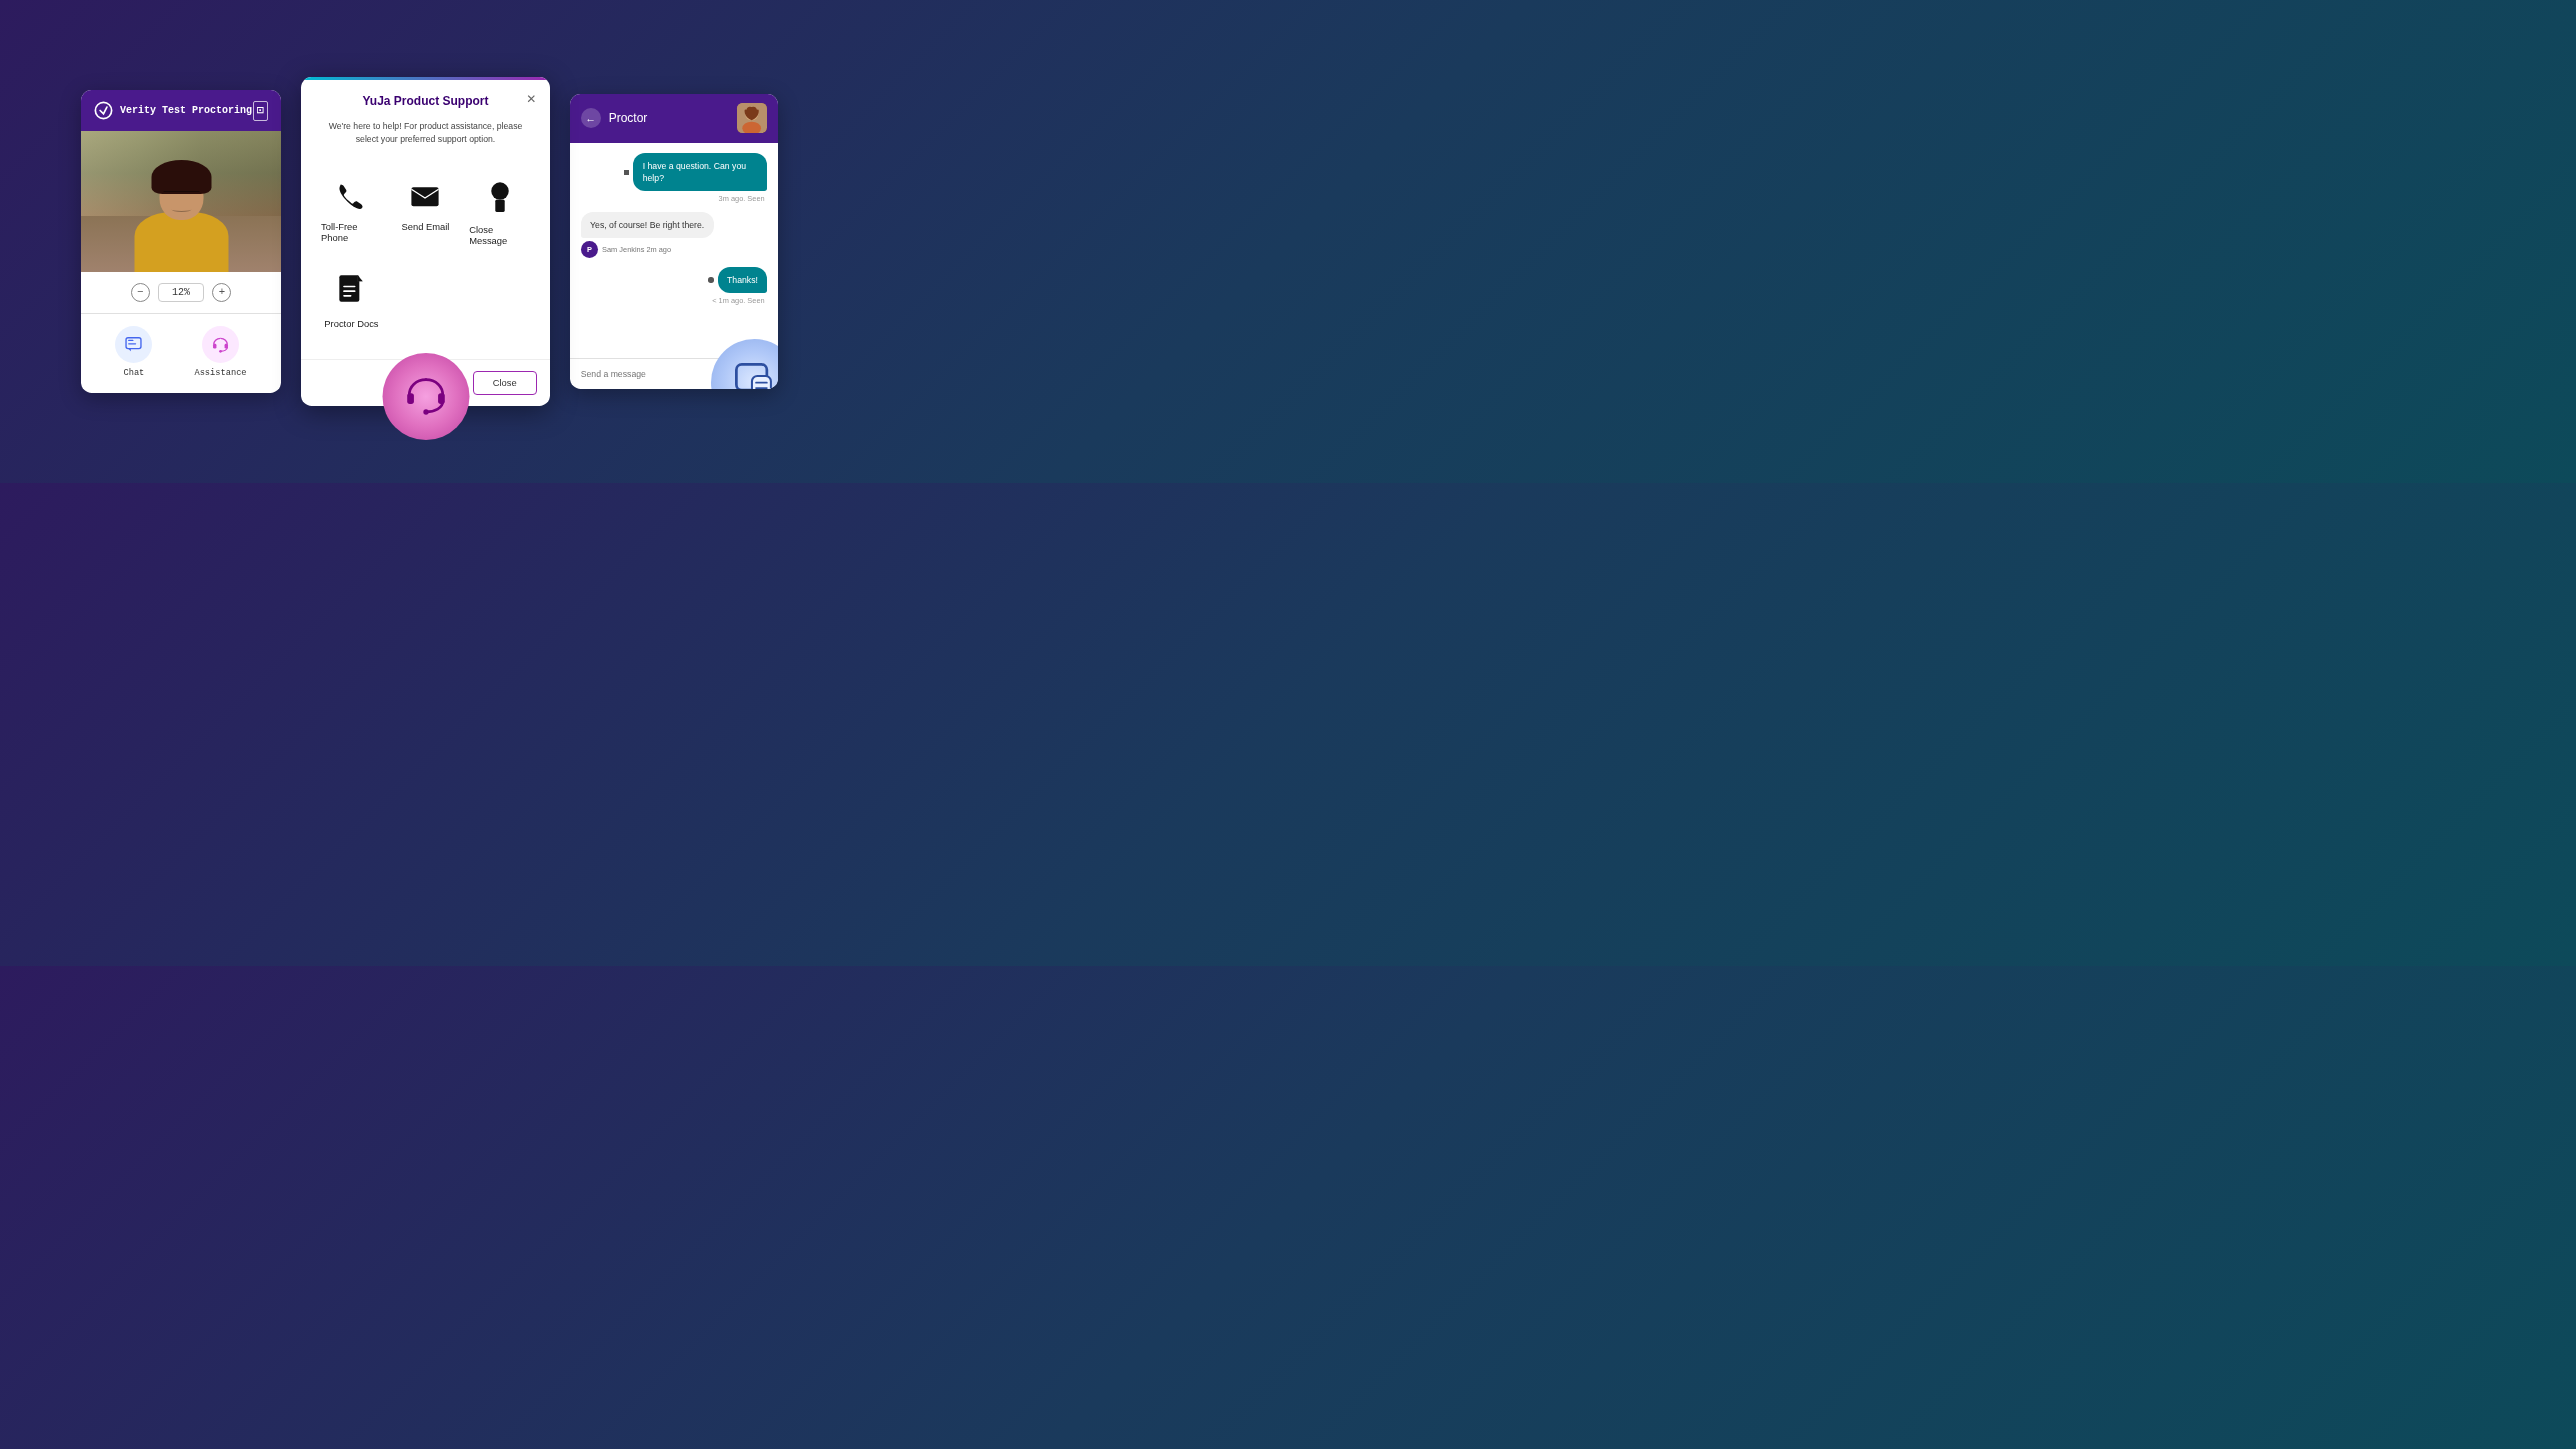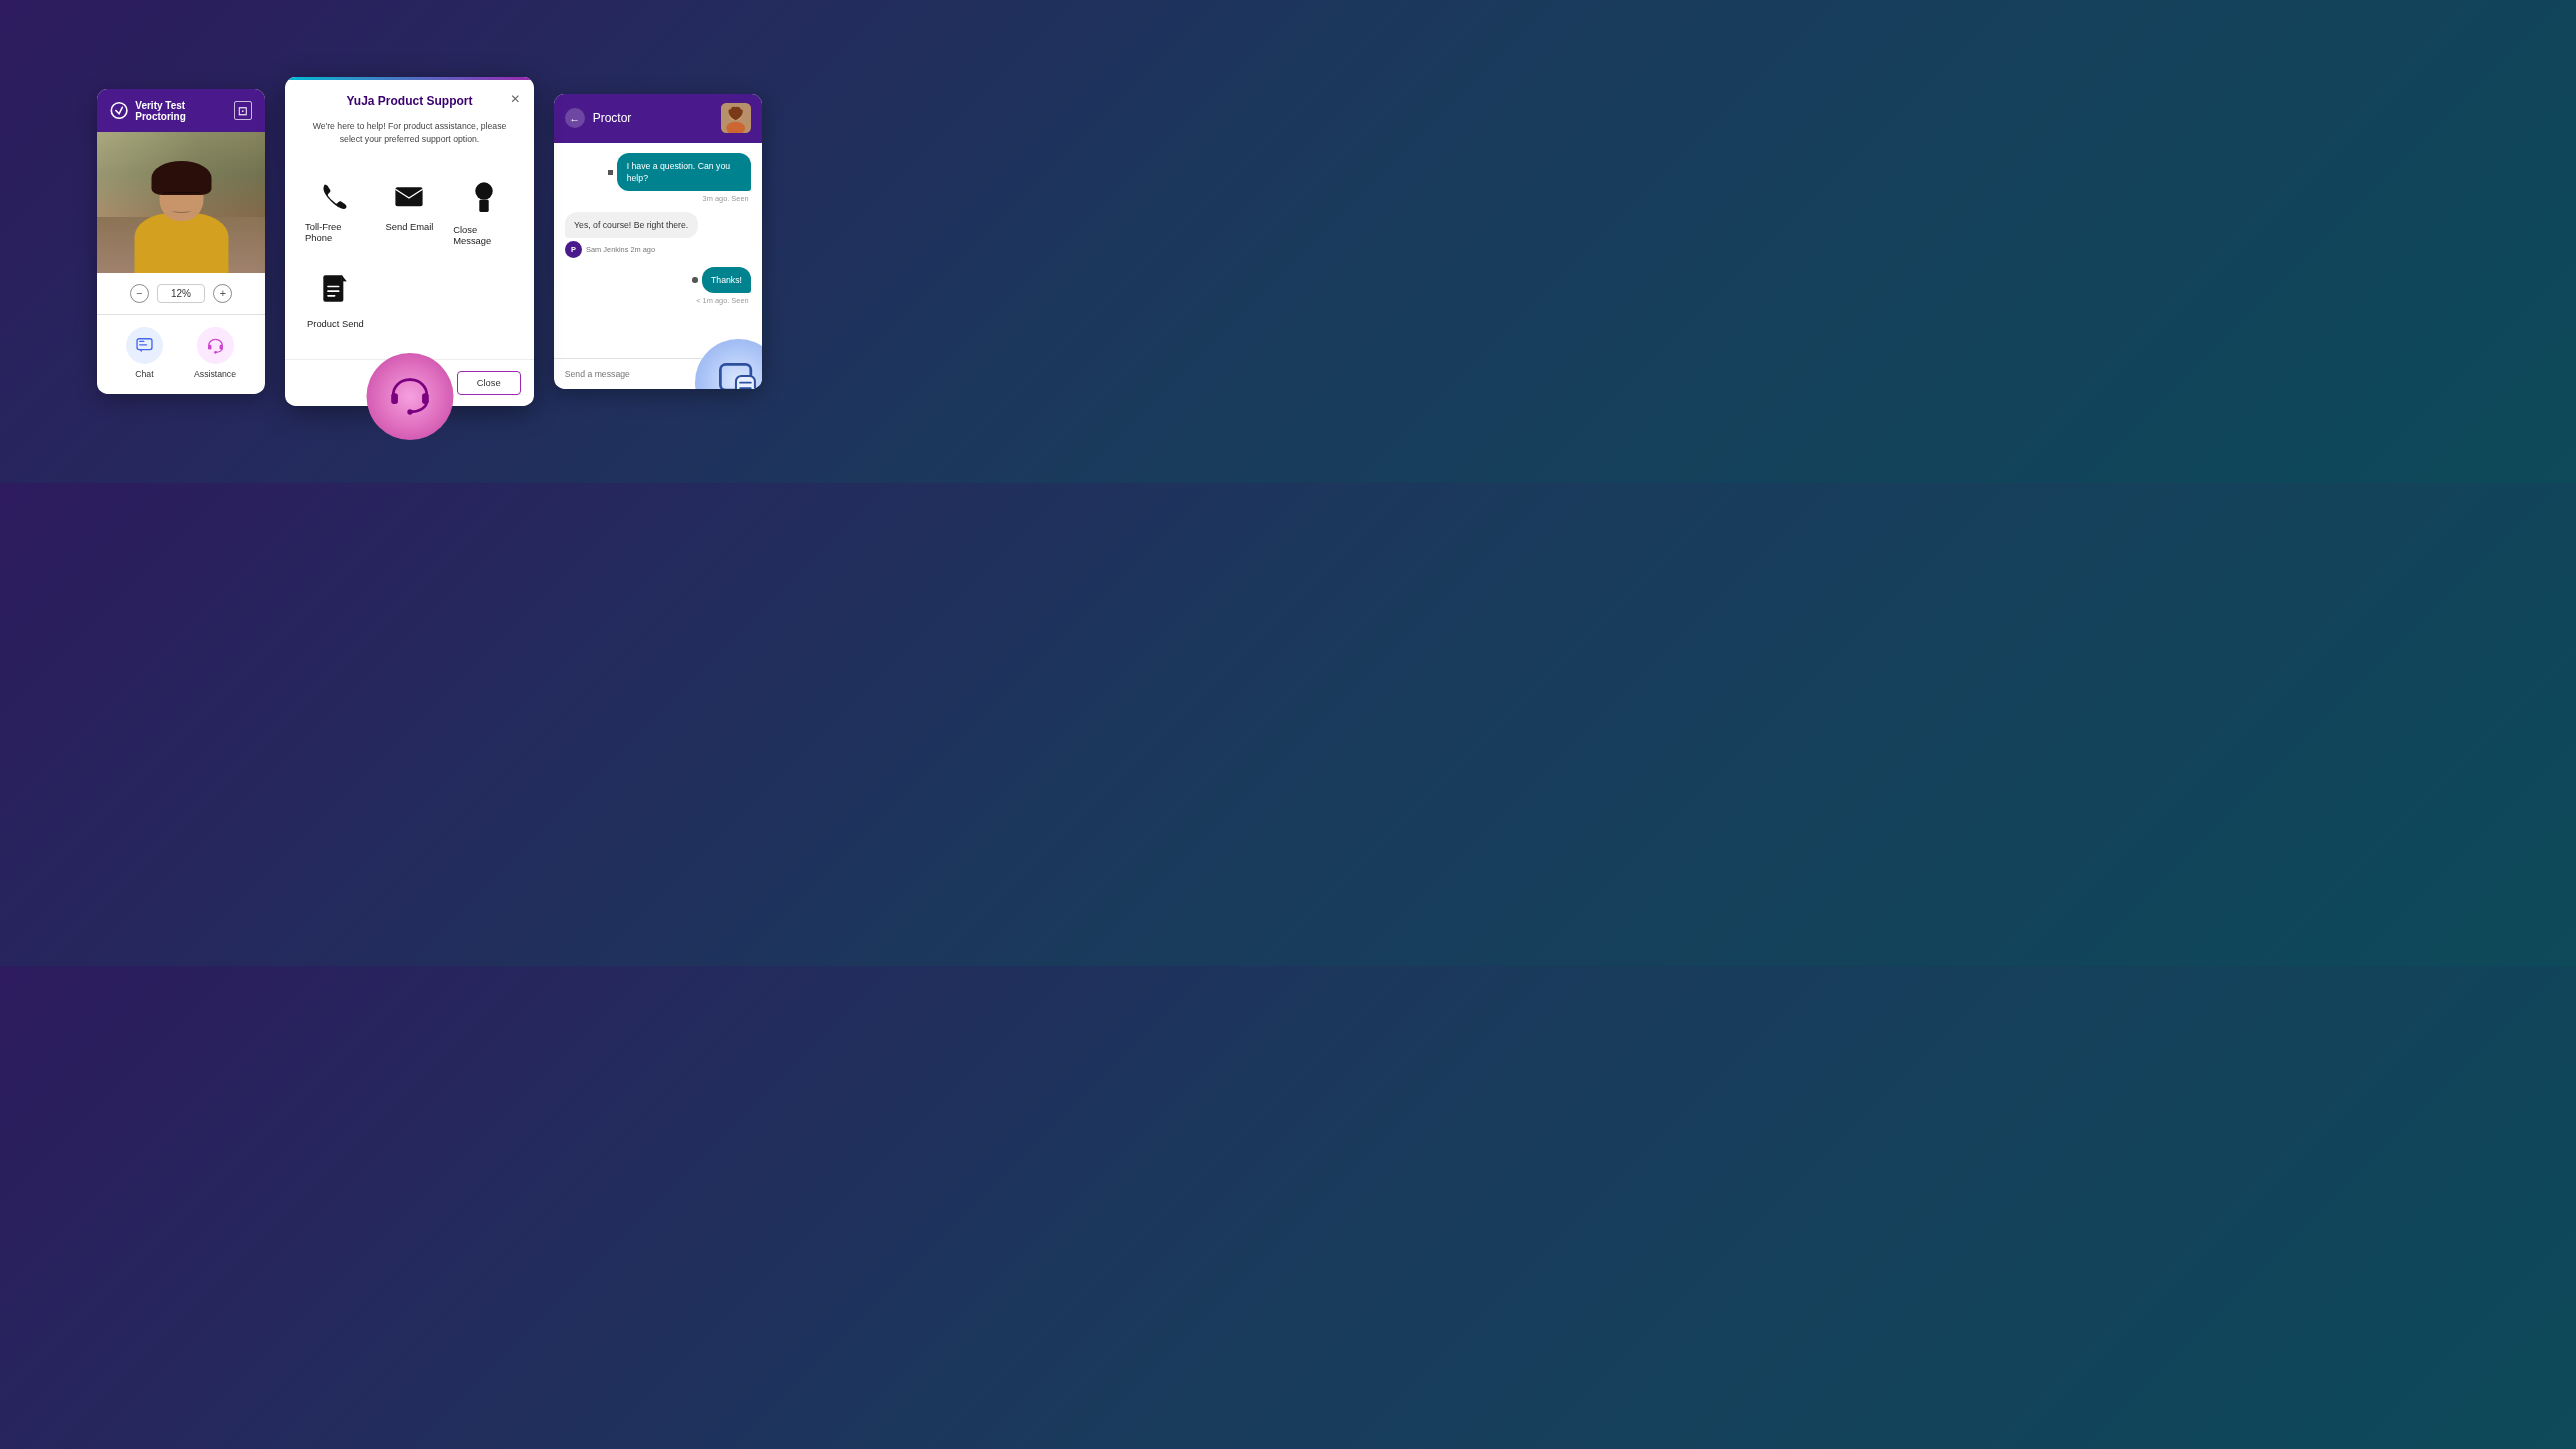--- a/index.html
+++ b/index.html
@@ -12,25 +12,26 @@
       justify-content: center;
       gap: 20px;
       font-family: -apple-system, BlinkMacSystemFont, 'Segoe UI', sans-serif;
       overflow: hidden;
     }
 
     
     .panel-proctoring {
       background: white;
       border-radius: 10.7px;
-      width: 168px;
+      width: 200px;
       min-height: 295px;
       box-shadow: 0 5.4px 21.5px rgba(0,0,0,0.3);
       overflow: hidden;
       flex-shrink: 0;
+      font-family: Liberation Mono, monospace;
     }
     .panel-proctoring-header {
       background: #4a1a8c;
       padding: 10.7px 13.4px;
       display: flex;
       align-items: center;
       justify-content: space-between;
     }
     .header-left {
       display: flex;
@@ -485,21 +486,21 @@
 
       <div class="support-option">
         <svg width="30" height="37" viewBox="0 0 45 55">
           <rect x="5" y="3" width="30" height="40" rx="3" fill="#111"></rect>
           <path d="M32 3 L40 12 L32 12 Z" fill="#555"></path>
           <path d="M32 3 L32 12 L40 12" fill="#111" stroke="none"></path>
           <line x1="12" y1="20" x2="28" y2="20" stroke="white" stroke-width="2.5" stroke-linecap="round"></line>
           <line x1="12" y1="27" x2="28" y2="27" stroke="white" stroke-width="2.5" stroke-linecap="round"></line>
           <line x1="12" y1="34" x2="22" y2="34" stroke="white" stroke-width="2.5" stroke-linecap="round"></line>
         </svg>
-        <span class="support-label">Product Send</span>
+        <span class="support-label">Proctor Docs</span>
       </div>
     </div>
 
     <div class="modal-footer">
       <button class="close-btn">Close</button>
     </div>
   </div>
 
   <div class="headset-bubble">
     <svg width="47" height="47" viewBox="0 0 70 70">

